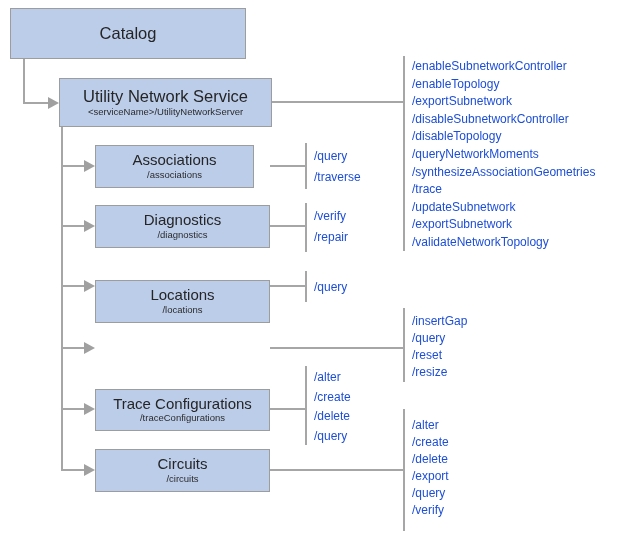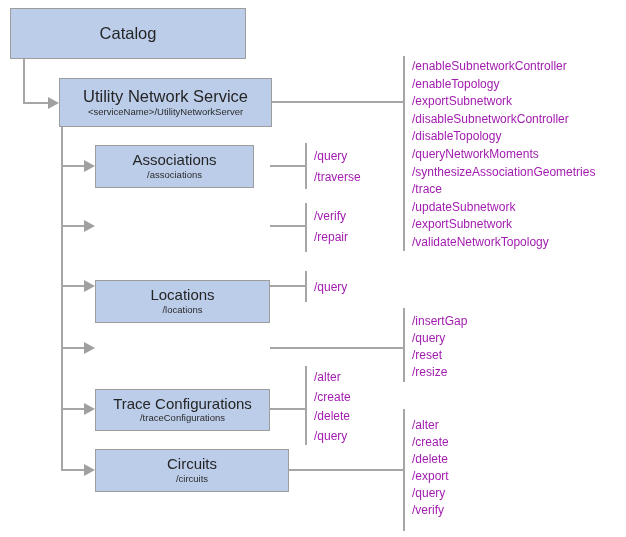--- a/index.html
+++ b/index.html
@@ -15,21 +15,21 @@
   .box .title{font-size:15px;color:#252525;line-height:1.12;}
   .box .title.big{font-size:16.5px;}
   .box .subtitle{font-size:9.5px;color:#2b2b2b;line-height:1.25;}
   .h{position:absolute;height:2px;background:#a6a6a6;}
   .v{position:absolute;width:2px;background:#a6a6a6;}
   .arrow{
     position:absolute;width:0;height:0;
     border-top:6px solid transparent;border-bottom:6px solid transparent;
     border-left:11px solid #a0a0a0;
   }
-  .ops{position:absolute;color:#a21caf;font-size:12px;white-space:nowrap;}
+  .ops{position:absolute;color:#1d4ed8;font-size:12px;white-space:nowrap;}
   .ops-uns{left:412px;top:58px;line-height:17.6px;}
   .ops-assoc{left:314px;top:146px;line-height:21px;}
   .ops-diag{left:314px;top:206px;line-height:21px;}
   .ops-loc{left:314px;top:277px;line-height:21px;}
   .ops-unit{left:412px;top:313px;line-height:17px;}
   .ops-trace{left:314px;top:368px;line-height:19.5px;}
   .ops-circ{left:412px;top:417px;line-height:17px;}
 </style>
 </head>
 <body>
@@ -83,33 +83,37 @@
   <div class="box" style="left:59px;top:78px;width:213px;height:49px">
     <div class="title big">Utility Network Service</div>
     <div class="subtitle">&lt;serviceName&gt;/UtilityNetworkServer</div>
   </div>
 
   <div class="box" style="left:95px;top:145px;width:159px;height:43px">
     <div class="title">Associations</div>
     <div class="subtitle">/associations</div>
   </div>
 
+  <div class="box" style="left:95px;top:205px;width:175px;height:43px">
+    <div class="title">Diagnostics</div>
+    <div class="subtitle">/diagnostics</div>
+  </div>
 
   <div class="box" style="left:95px;top:280px;width:175px;height:43px">
     <div class="title">Locations</div>
     <div class="subtitle">/locations</div>
   </div>
 
 
   <div class="box" style="left:95px;top:389px;width:175px;height:42px">
     <div class="title">Trace Configurations</div>
     <div class="subtitle">/traceConfigurations</div>
   </div>
 
-  <div class="box" style="left:95px;top:449px;width:194px;height:43px">
+  <div class="box" style="left:95px;top:449px;width:175px;height:43px">
     <div class="title">Circuits</div>
     <div class="subtitle">/circuits</div>
   </div>
 
   <div class="ops ops-uns">
     <div>/enableSubnetworkController</div>
     <div>/enableTopology</div>
     <div>/exportSubnetwork</div>
     <div>/disableSubnetworkController</div>
     <div>/disableTopology</div>

